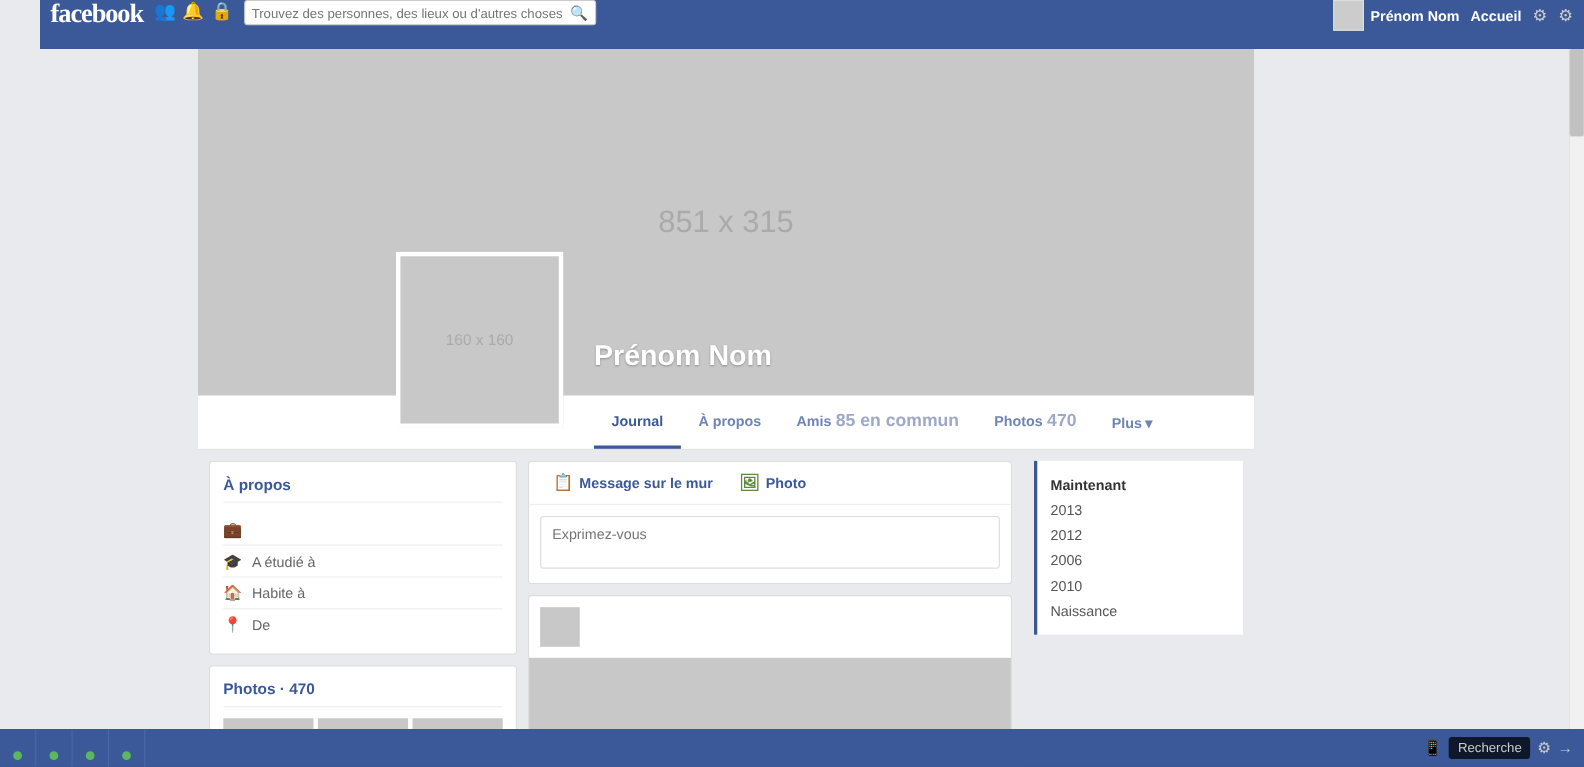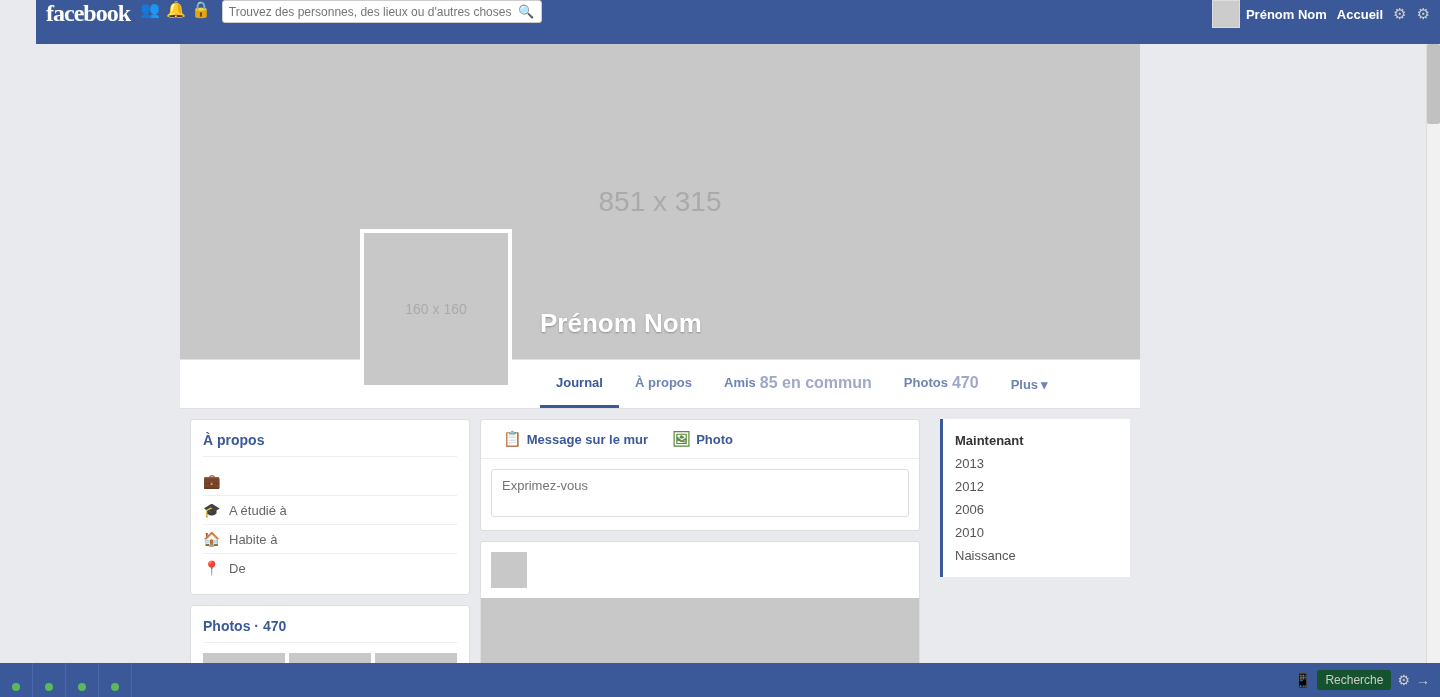--- a/index.html
+++ b/index.html
@@ -403,21 +403,21 @@
     .bottom-right-section {
       display: flex;
       align-items: center;
       gap: 6px;
       padding: 0 10px;
     }
     .bottom-search {
       display: flex;
       align-items: center;
       gap: 5px;
-      background: #14532d;
+      background: #0f172a;
       border-radius: 3px;
       padding: 3px 8px;
     }
     .bottom-search span {
       color: #ccc;
       font-size: 12px;
     }
     .bottom-icon {
       color: #ccc;
       font-size: 14px;

